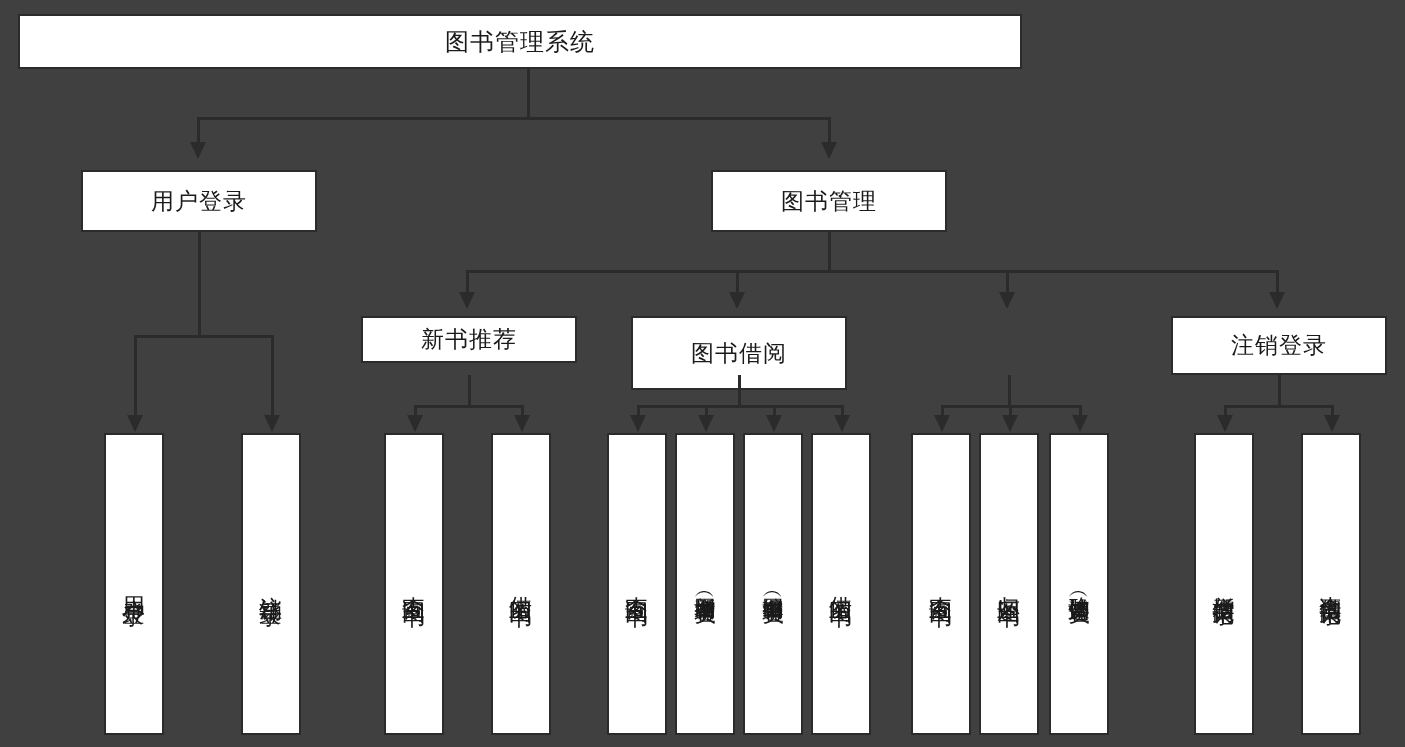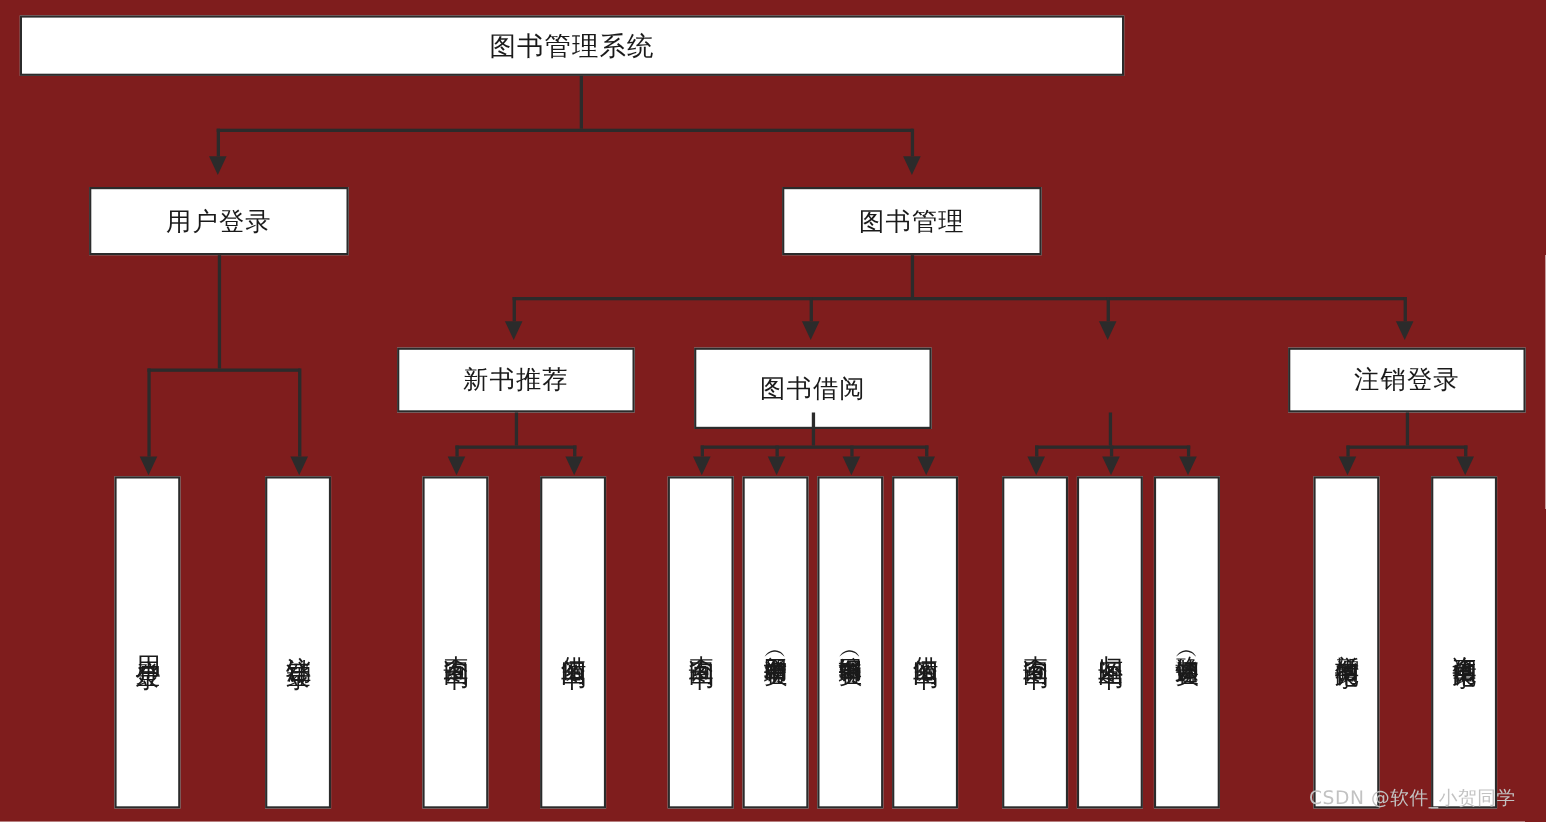--- a/index.html
+++ b/index.html
@@ -1,17 +1,17 @@
 <!DOCTYPE html>
 <html><head>
 <meta charset="utf-8">
 <style>
   html,body{margin:0;padding:0;background:#ffffff;}
   body{font-family:"DejaVu Sans","Liberation Sans",sans-serif;}
-  #canvas{position:relative;width:1405px;height:747px;background:#7f1d1d;overflow:hidden;}
+  #canvas{position:relative;width:1405px;height:747px;background:#404040;overflow:hidden;}
   .box{position:absolute;box-sizing:border-box;border:2.5px solid #2b2b2b;background:#ffffff;
        display:flex;align-items:center;justify-content:center;color:#1a1a1a;}
   .box.h{font-size:23px;letter-spacing:1px;}
   .box.v{writing-mode:vertical-rl;text-orientation:upright;font-size:23px;letter-spacing:3px;
          align-items:center;justify-content:center;line-height:1.05;}
   .box.root{font-size:24px;}
   .ln{position:absolute;background:#2b2b2b;}
   .ln.hz{height:2.5px;}
   .ln.vt{width:2.5px;}
   .arrow{position:absolute;width:0;height:0;border-left:8px solid transparent;
@@ -47,21 +47,21 @@
   <div class="ln hz" style="left:466px;top:270px;width:812px;"></div>
   <div class="ln vt" style="left:466px;top:270px;height:22px;"></div>
   <div class="ln vt" style="left:736px;top:270px;height:22px;"></div>
   <div class="ln vt" style="left:1006px;top:270px;height:22px;"></div>
   <div class="ln vt" style="left:1276px;top:270px;height:22px;"></div>
   <div class="arrow" style="left:459px;top:292px;"></div>
   <div class="arrow" style="left:729px;top:292px;"></div>
   <div class="arrow" style="left:999px;top:292px;"></div>
   <div class="arrow" style="left:1269px;top:292px;"></div>
 
-  <div class="box h" style="left:361px;top:316px;width:216px;height:59px;">新书推荐</div>
+  <div class="box h" style="left:361px;top:316px;width:216px;height:47px;">新书推荐</div>
   <div class="box h" style="left:631px;top:316px;width:216px;height:74px;">图书借阅</div>
   <div class="box h" style="left:1171px;top:316px;width:216px;height:59px;">注销登录</div>
 
   <div class="ln vt" style="left:468px;top:375px;height:30px;"></div>
   <div class="ln hz" style="left:414px;top:405px;width:110px;"></div>
   <div class="ln vt" style="left:414px;top:405px;height:10px;"></div>
   <div class="ln vt" style="left:521px;top:405px;height:10px;"></div>
   <div class="arrow" style="left:407px;top:415px;"></div>
   <div class="arrow" style="left:514px;top:415px;"></div>
 
@@ -103,15 +103,14 @@
   <div class="box v" style="left:743px;top:433px;width:60px;height:302px;font-size:21px;letter-spacing:1px;">编辑图书（管理员）</div>
   <div class="box v" style="left:811px;top:433px;width:60px;height:302px;">借阅图书</div>
 
   <div class="box v" style="left:911px;top:433px;width:60px;height:302px;">查询图书</div>
   <div class="box v" style="left:979px;top:433px;width:60px;height:302px;">归还图书</div>
   <div class="box v" style="left:1049px;top:433px;width:60px;height:302px;font-size:21px;letter-spacing:1px;">确认归还（管理员）</div>
 
   <div class="box v" style="left:1194px;top:433px;width:60px;height:302px;font-size:22px;letter-spacing:2px;">新增借阅记录</div>
   <div class="box v" style="left:1301px;top:433px;width:60px;height:302px;font-size:22px;letter-spacing:2px;">查询借阅记录</div>
 
-  <div class="wm" style="left:1190px;top:714px;">CSDN @软件_小贺同学</div>
 
 </div>
 
 </body></html>

